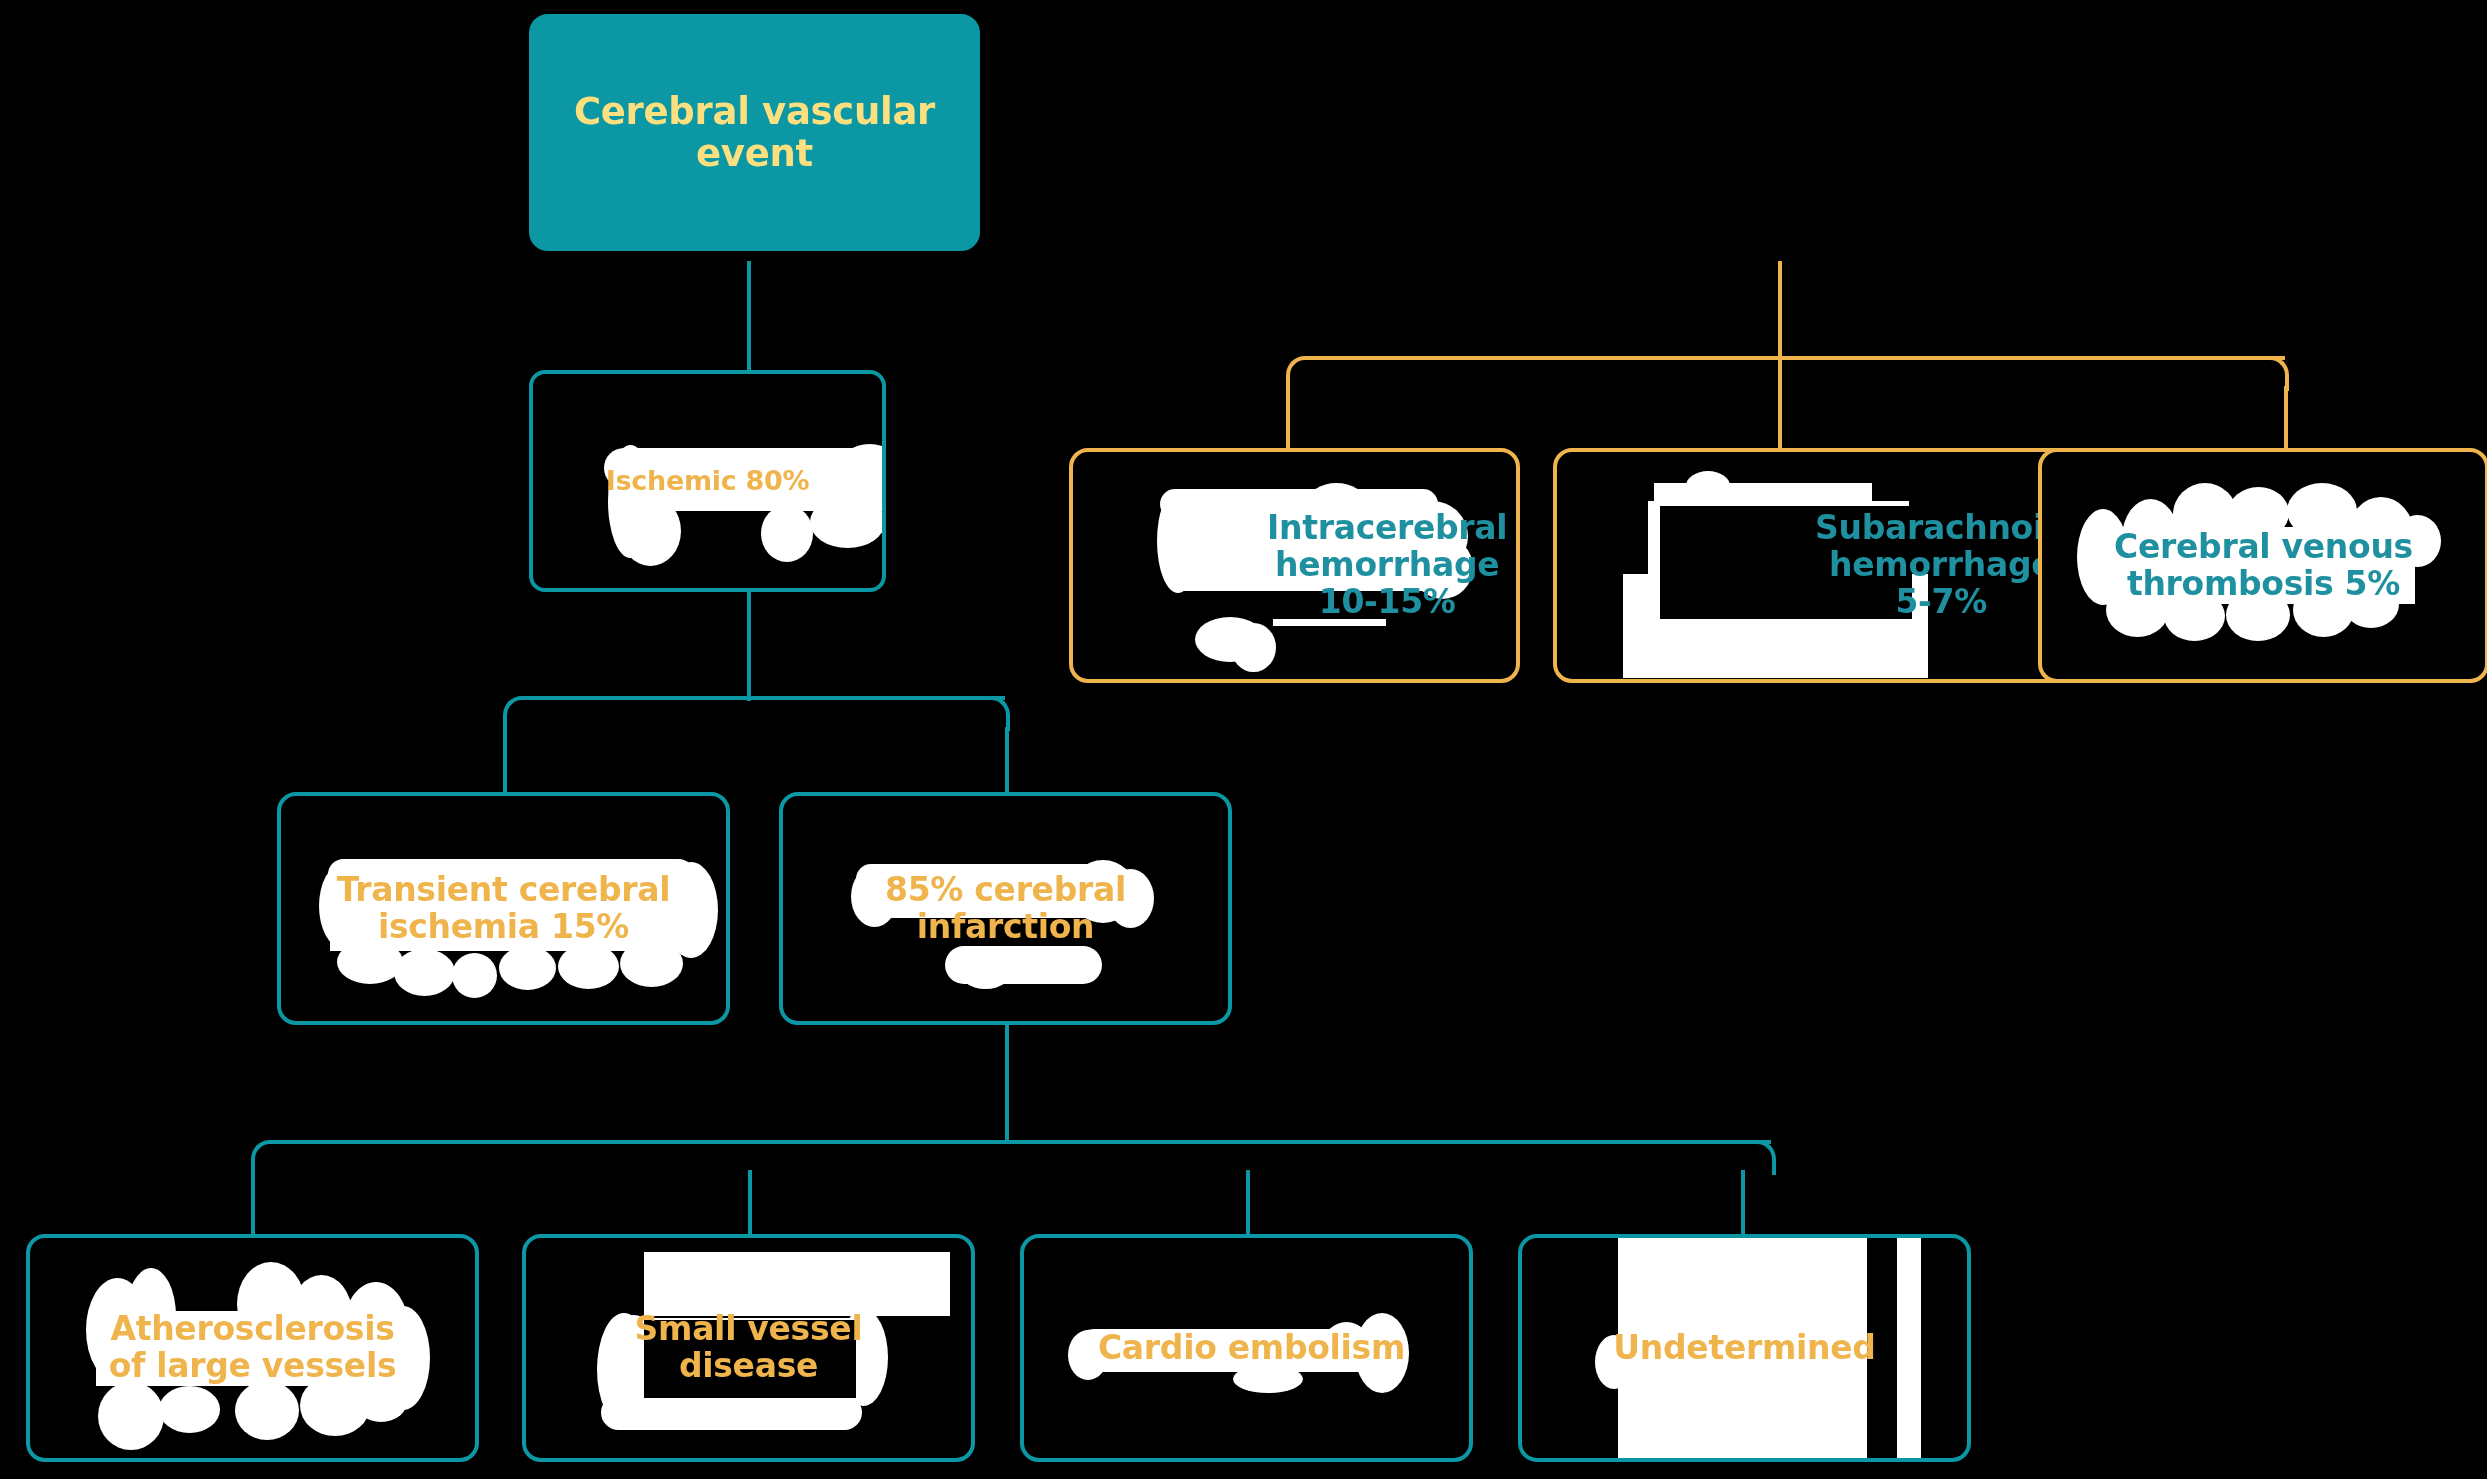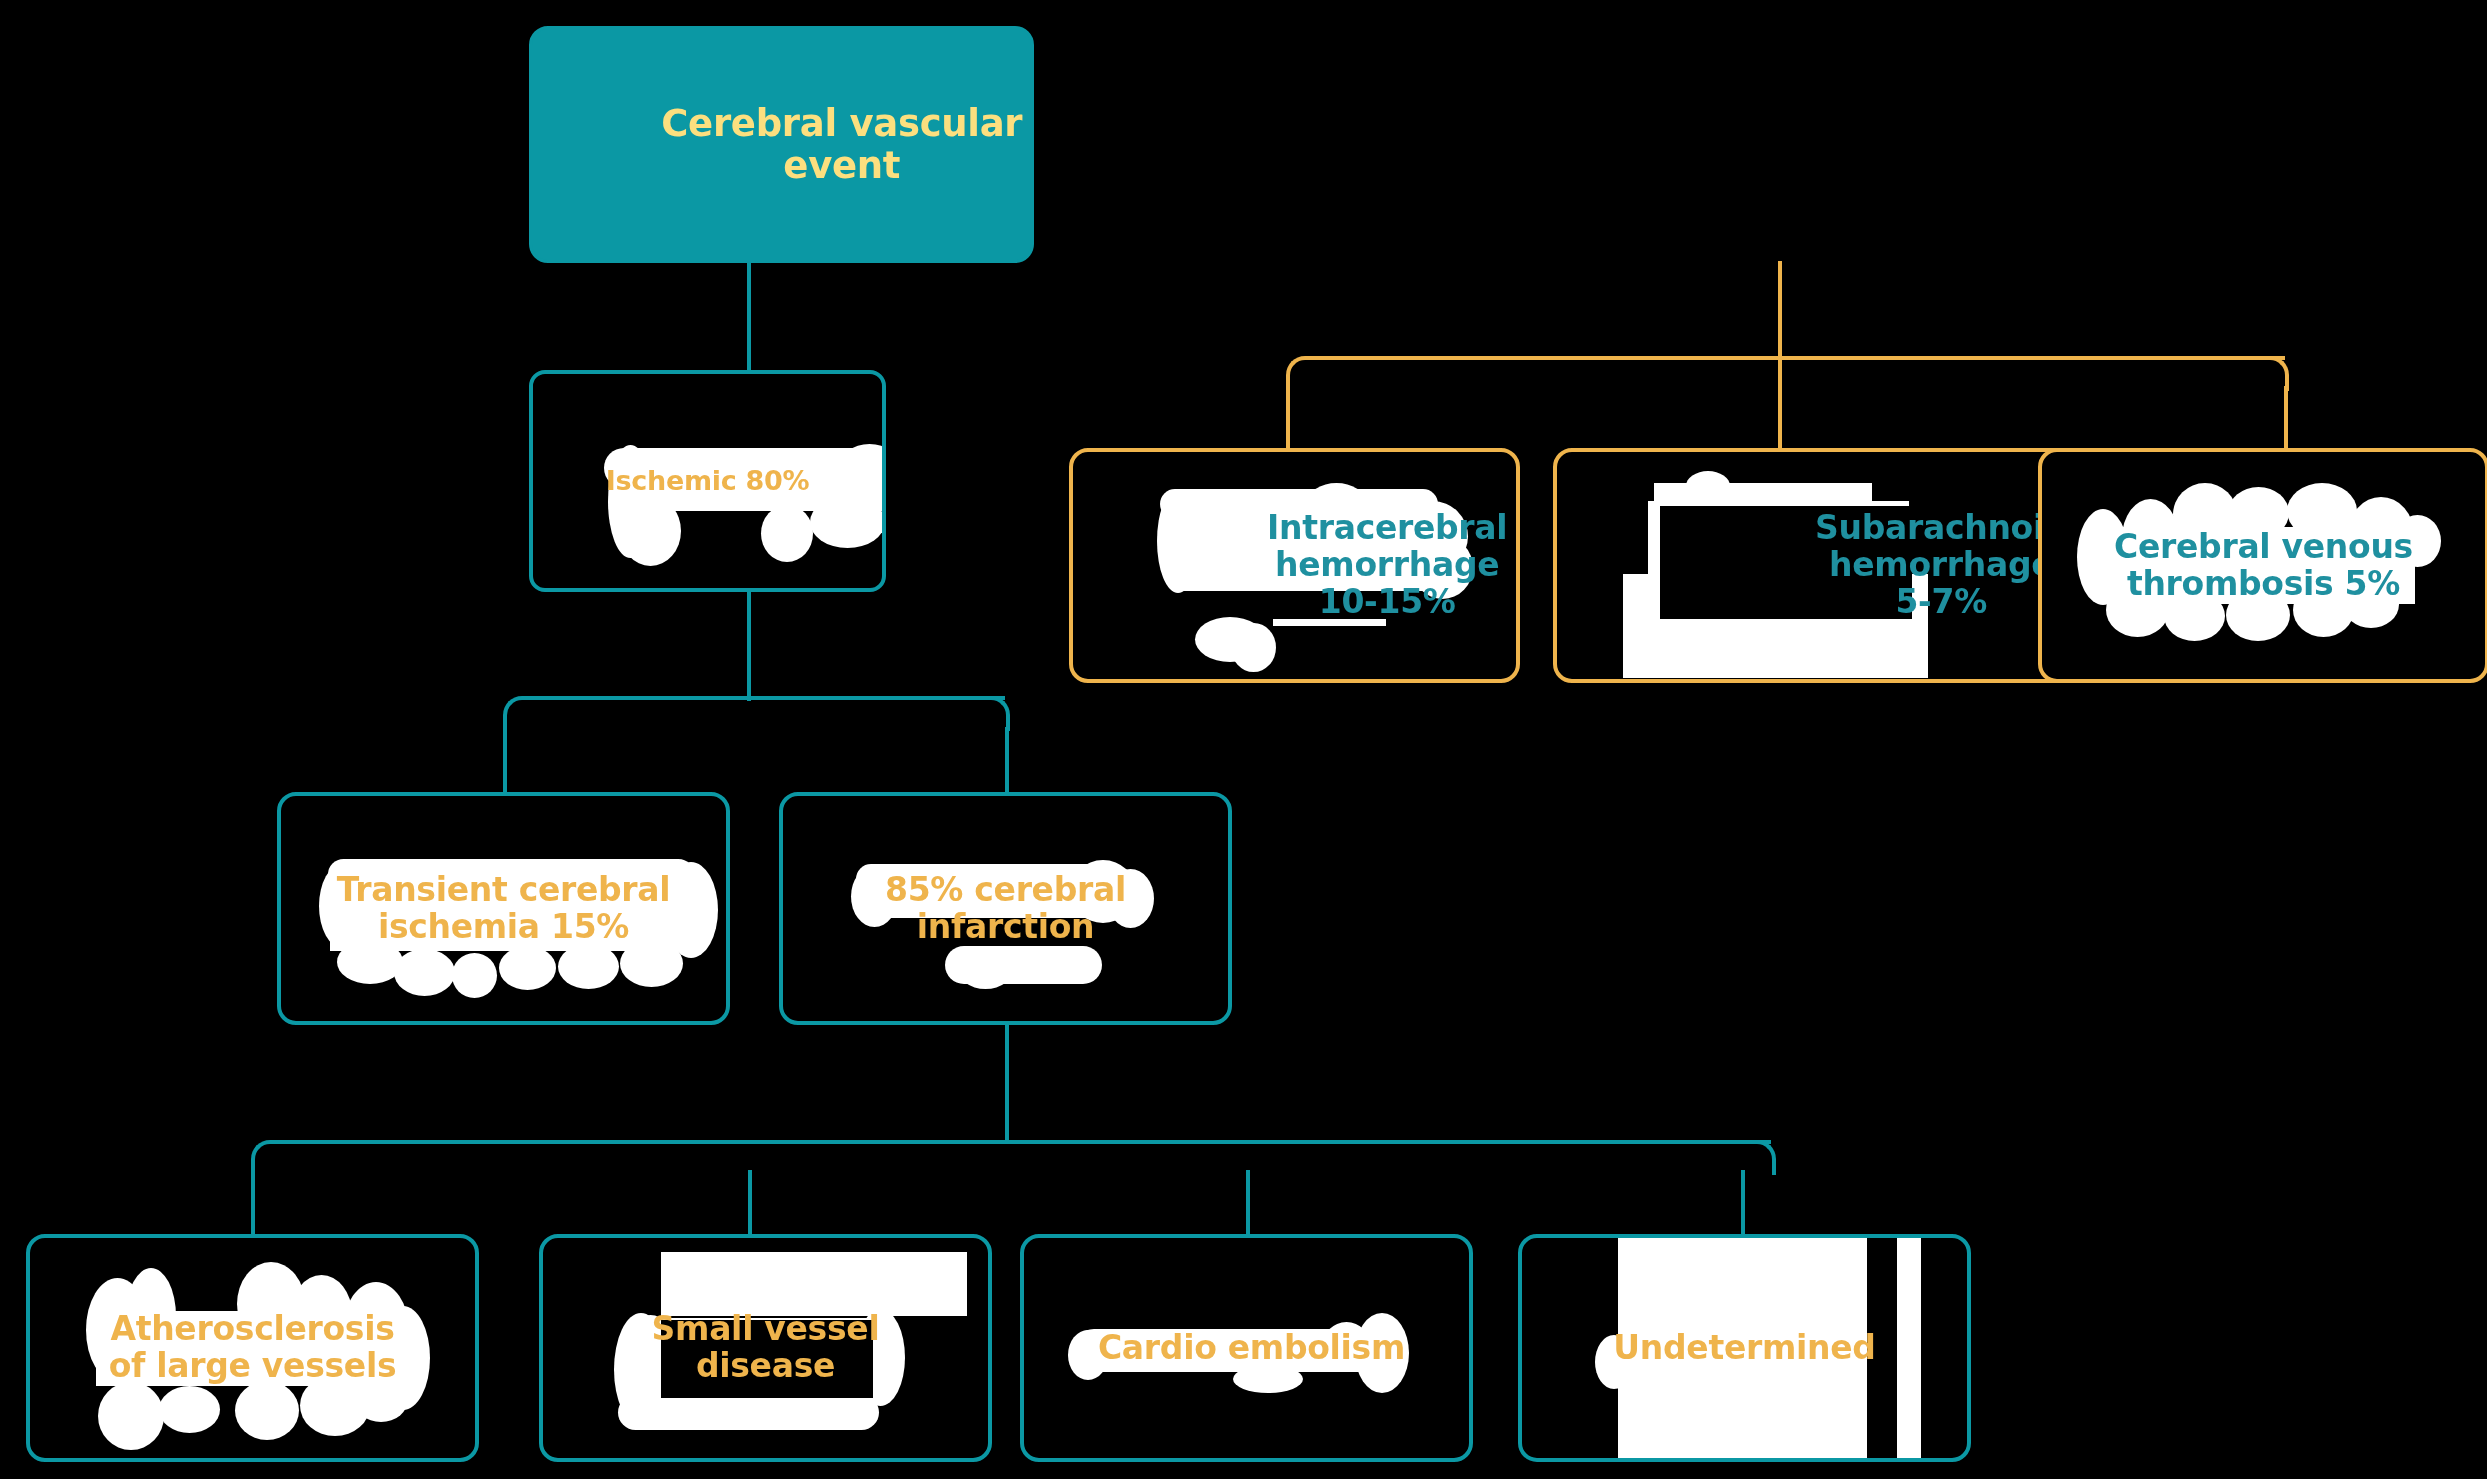--- a/index.html
+++ b/index.html
@@ -76,21 +76,21 @@
 
   <div class="conn v-teal" style="left:1005px;top:1025px;height:115px;"></div>
   <div class="elbow teal tl" style="left:251px;top:1140px;width:35px;height:35px;"></div>
   <div class="elbow teal tr" style="left:1741px;top:1140px;width:35px;height:35px;"></div>
   <div class="conn h-teal" style="left:281px;top:1140px;width:1490px;"></div>
   <div class="conn v-teal" style="left:251px;top:1170px;height:65px;"></div>
   <div class="conn v-teal" style="left:748px;top:1170px;height:65px;"></div>
   <div class="conn v-teal" style="left:1246px;top:1170px;height:65px;"></div>
   <div class="conn v-teal" style="left:1741px;top:1170px;height:65px;"></div>
 
-  <div class="node filled-teal" style="left:529px;top:26px;width:505px;height:237px;font-size:37px;justify-content:flex-end;">
+  <div class="node filled-teal" style="left:529px;top:14px;width:451px;height:237px;font-size:37px;">
     <span class="lbl">Cerebral vascular
 event</span>
   </div>
 
 
   <div class="node out-teal" style="left:529px;top:370px;width:357px;height:222px;font-size:27px;border-radius:16px;">
     <div class="inkwrap">
       <div class="blob soft" style="left:71px;top:74px;width:313px;height:40px;"></div>
       <div class="blob r" style="left:75px;top:71px;width:45px;height:113px;"></div>
       <div class="blob r" style="left:87px;top:122px;width:61px;height:70px;"></div>
@@ -199,21 +199,21 @@
       <div class="blob r" style="left:68px;top:144px;width:66px;height:68px;"></div>
       <div class="blob r" style="left:129px;top:148px;width:61px;height:47px;"></div>
       <div class="blob r" style="left:205px;top:143px;width:64px;height:59px;"></div>
       <div class="blob r" style="left:270px;top:137px;width:70px;height:61px;"></div>
       <div class="blob r" style="left:324px;top:139px;width:54px;height:45px;"></div>
     </div>
     <span class="lbl">Atherosclerosis
 of large vessels</span>
   </div>
 
-  <div class="node out-teal" style="left:522px;top:1234px;width:453px;height:228px;font-size:33px;margin-left:17px;">
+  <div class="node out-teal" style="left:522px;top:1234px;width:453px;height:228px;font-size:33px;">
     <div class="inkwrap">
       <div class="blob rect" style="left:118px;top:14px;width:306px;height:64px;"></div>
       <div class="blob r" style="left:71px;top:75px;width:54px;height:113px;"></div>
       <div class="blob r" style="left:84px;top:77px;width:47px;height:63px;"></div>
       <div class="blob rect" style="left:101px;top:80px;width:235px;height:73px;"></div>
       <div class="blob r" style="left:313px;top:71px;width:49px;height:97px;"></div>
       <div class="blob soft" style="left:75px;top:157px;width:261px;height:35px;"></div>
       <div class="blob rect" style="left:118px;top:82px;width:212px;height:78px;background:#000;"></div>
     </div>
     <span class="lbl">Small vessel

